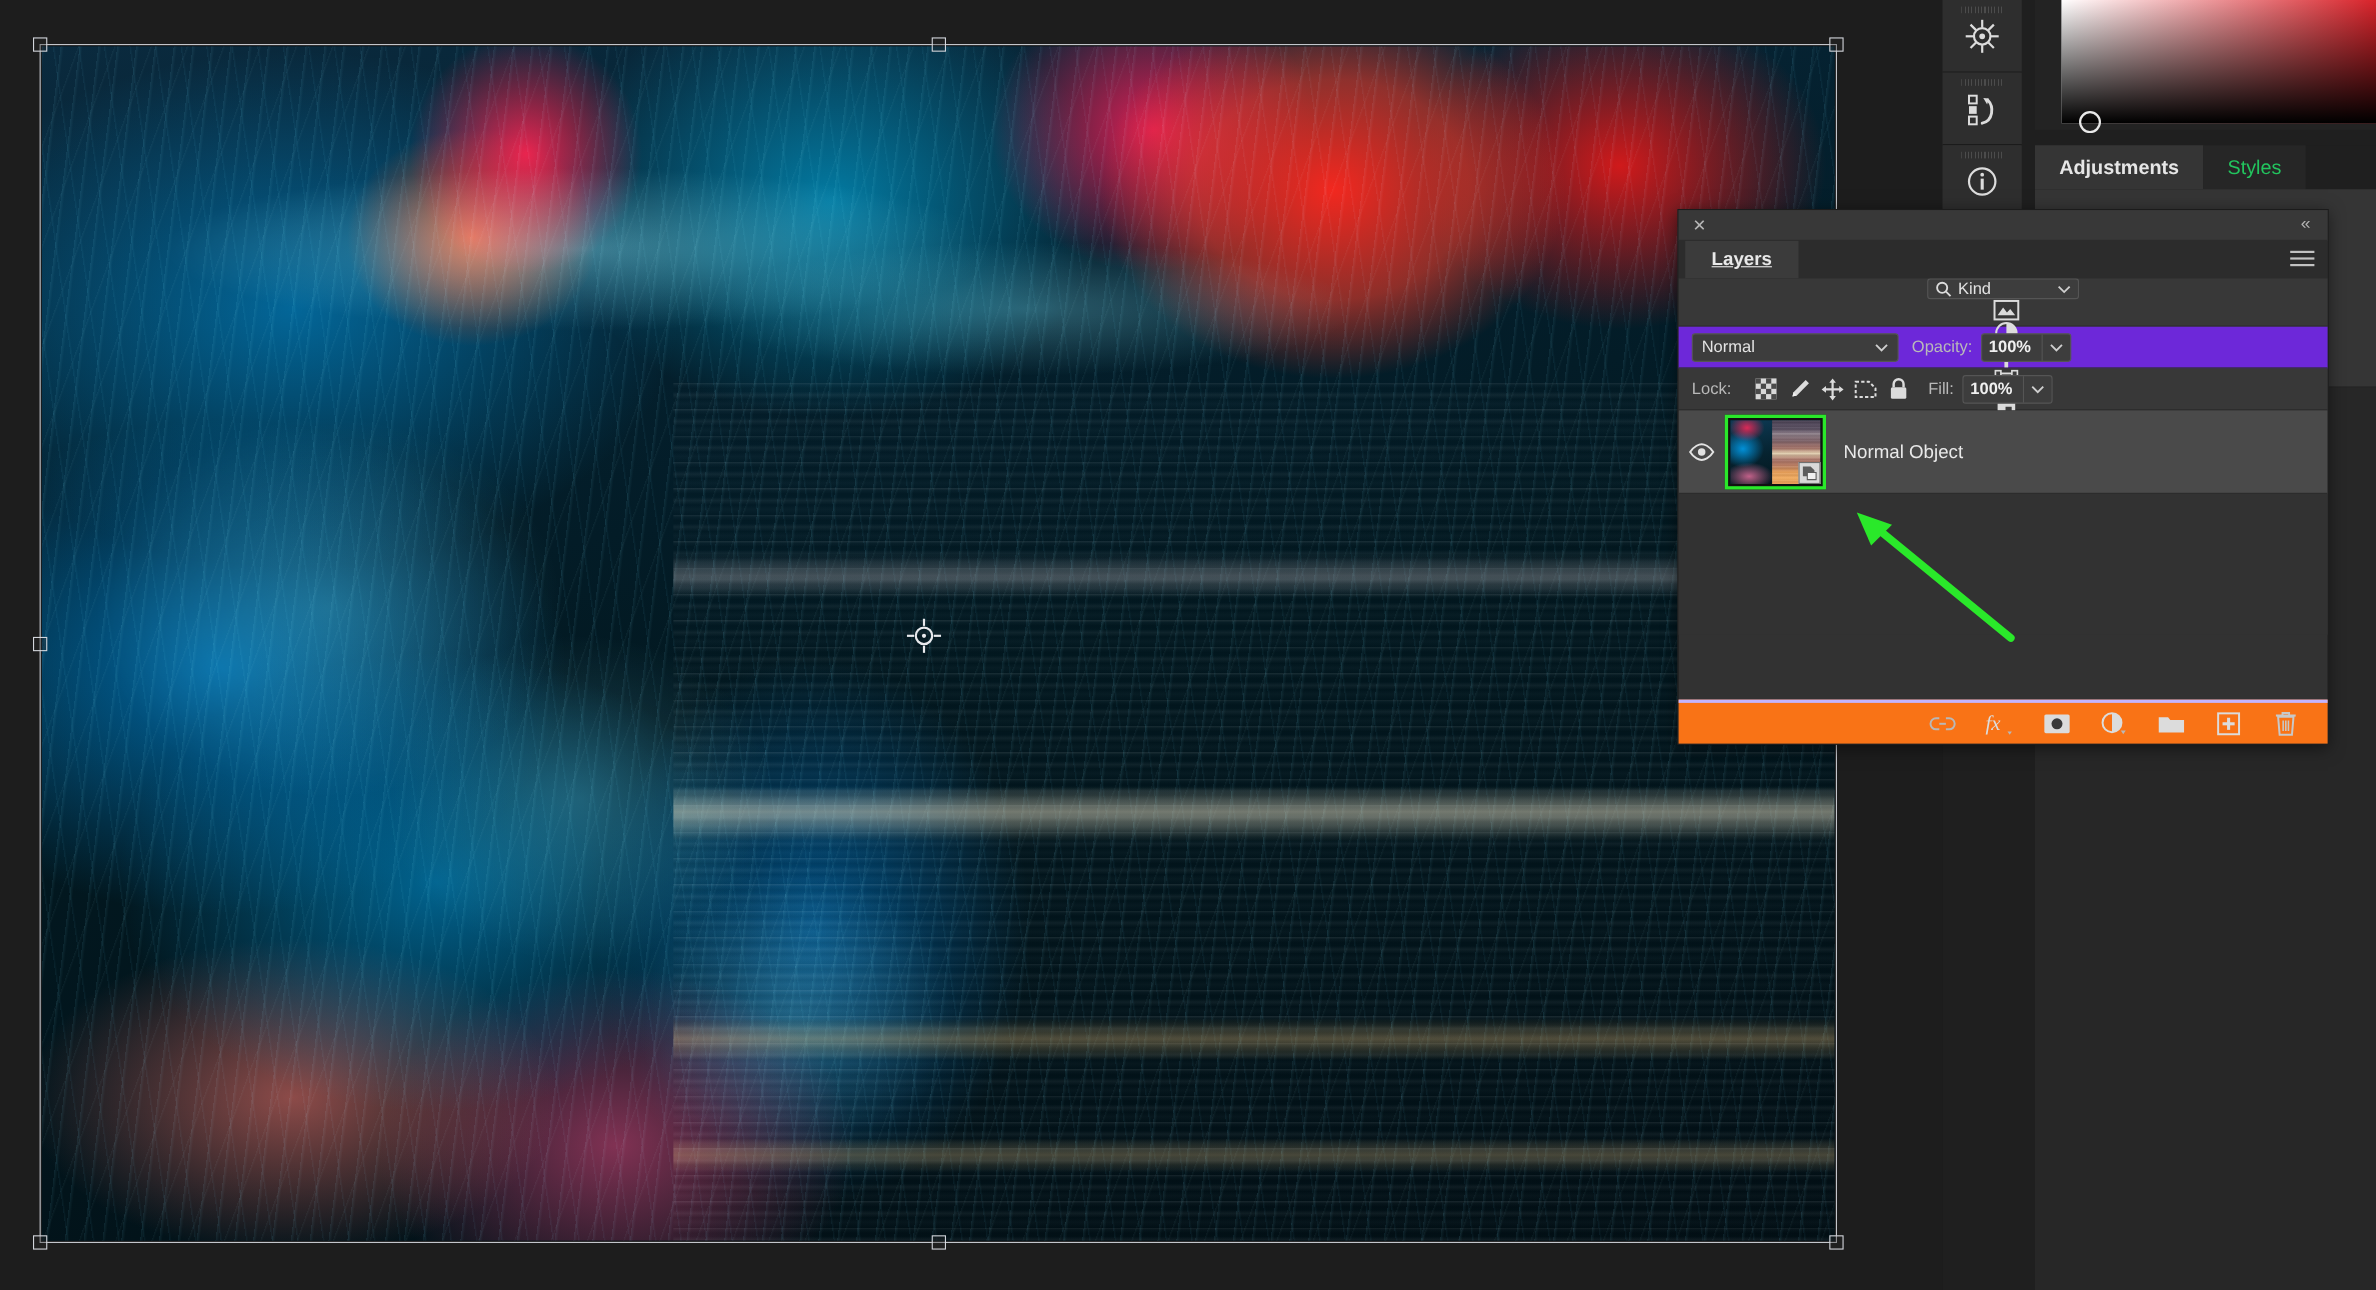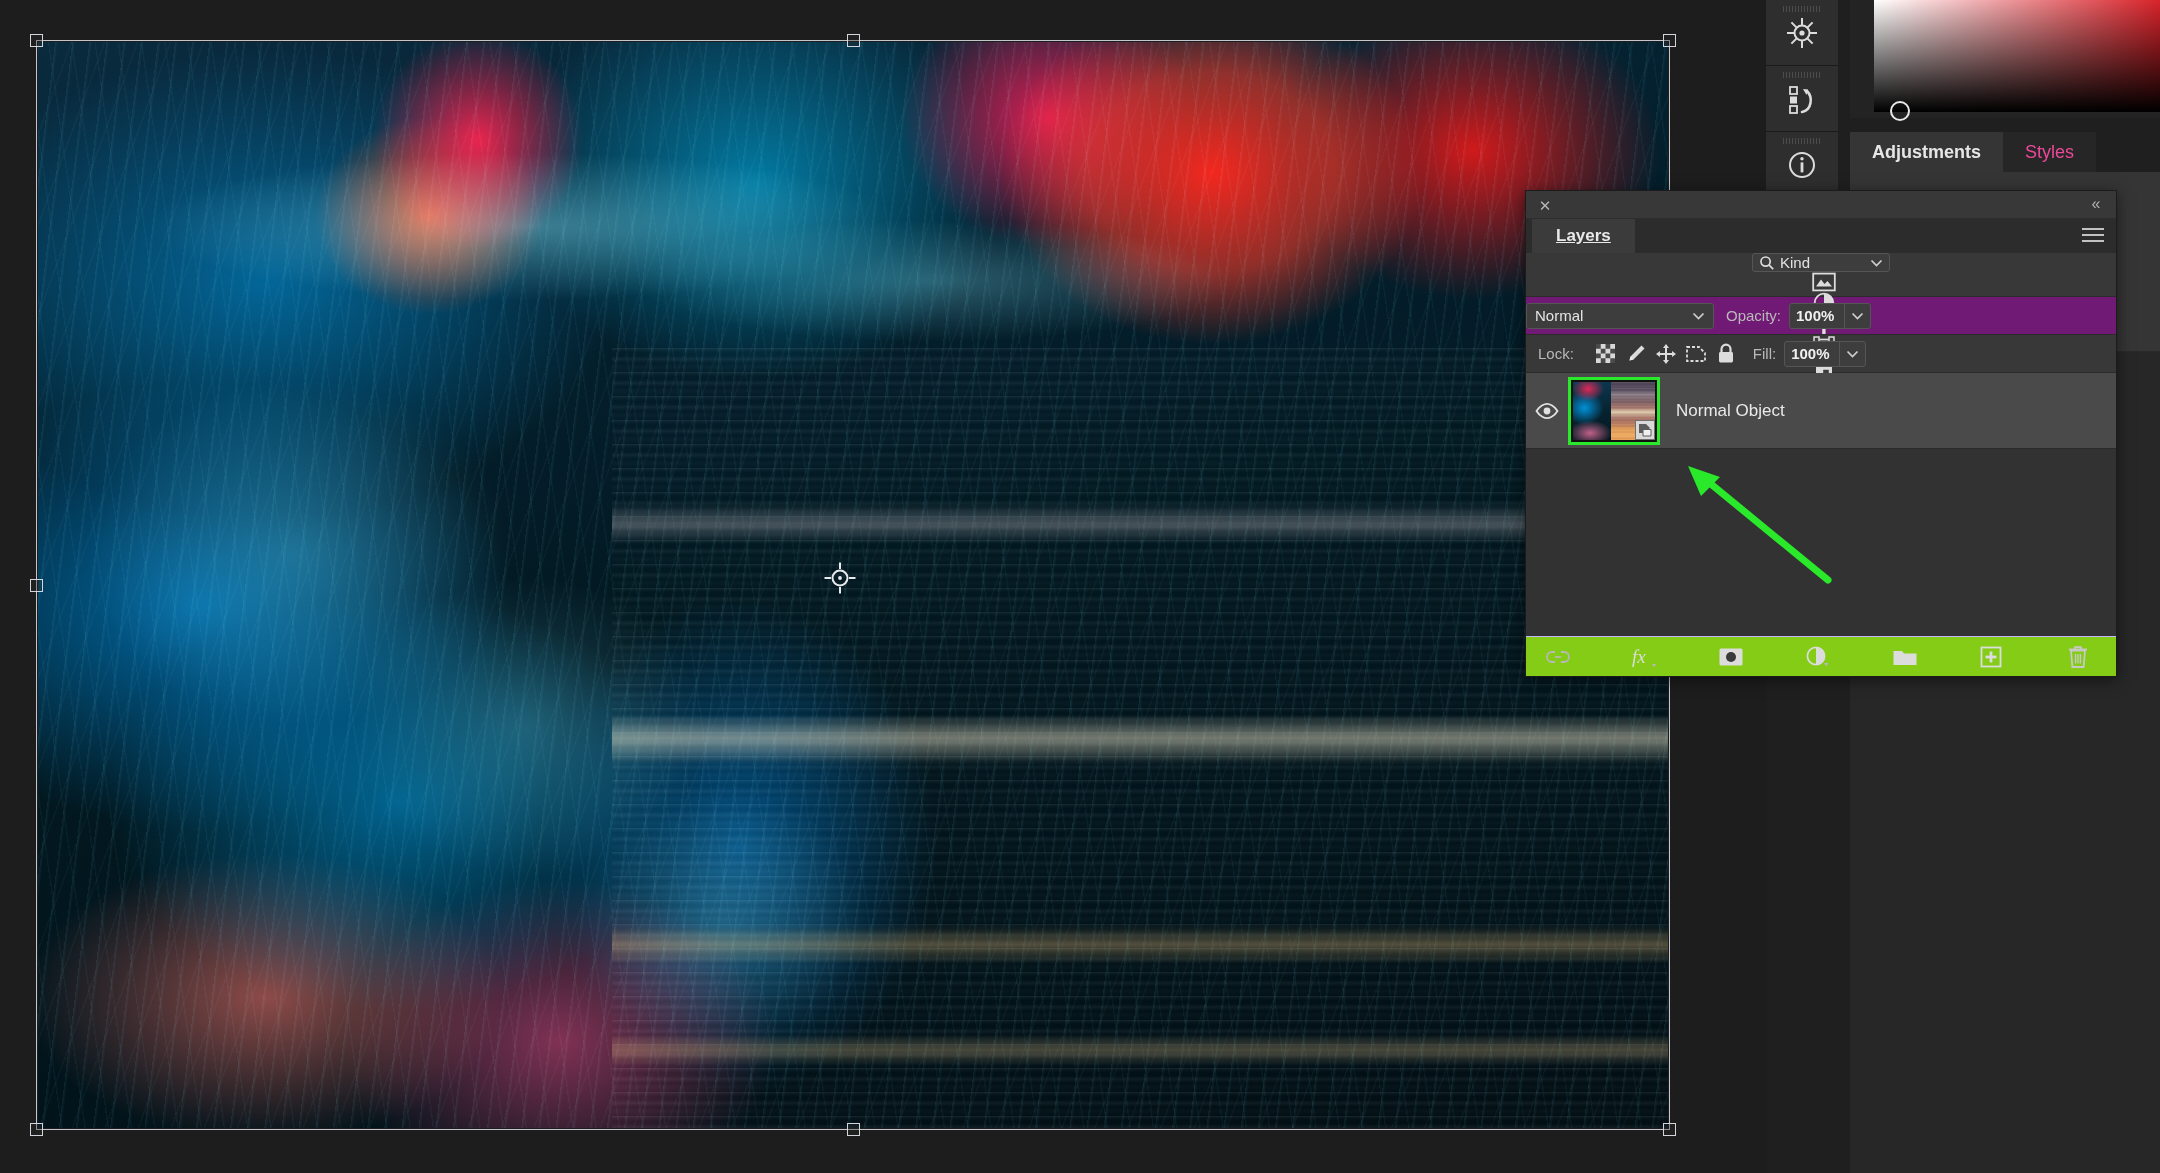--- a/index.html
+++ b/index.html
@@ -273,21 +273,21 @@
     display: flex;
     align-items: flex-end;
     background: #1f1f1f;
   }
   .adj-tab {
     height: 40px;
     padding: 0 22px;
     display: flex;
     align-items: center;
     font-size: 18px;
-    color: #ec4899;
+    color: #22c55e;
     background: #262626;
     cursor: pointer;
     white-space: nowrap;
   }
   .adj-tab.active {
     color: #e6e6e6;
     font-weight: bold;
     background: #353535;
   }
 
@@ -446,22 +446,22 @@
     height: 13px;
     border-radius: 50%;
     background: #d2d2d2;
   }
 
   
   #lp-blend {
     display: flex;
     align-items: center;
     height: 38px;
-    padding: 0 0;
-    background: #701a75;
+    padding: 0 12px;
+    background: #6d28d9;
     border-bottom: 1px solid #2b2b2b;
   }
   #blend-select {
     display: flex;
     align-items: center;
     width: 188px;
     height: 26px;
     padding: 0 8px;
     background: #3d3d3d;
     border: 1px solid #555;
@@ -614,24 +614,24 @@
 
   
   #lp-actions {
     position: absolute;
     left: 0;
     bottom: 0;
     width: 100%;
     height: 40px;
     display: flex;
     align-items: center;
-    justify-content: space-between;
+    justify-content: flex-end;
     padding-right: 18px;
-    background: #84cc16;
-    border-top: 1px solid #c4b5fd;
+    background: #f97316;
+    border-top: 3px solid #c4b5fd;
   }
   .action-btn {
     width: 40px;
     height: 32px;
     margin-left: 12px;
     display: flex;
     align-items: center;
     justify-content: center;
     cursor: pointer;
   }

